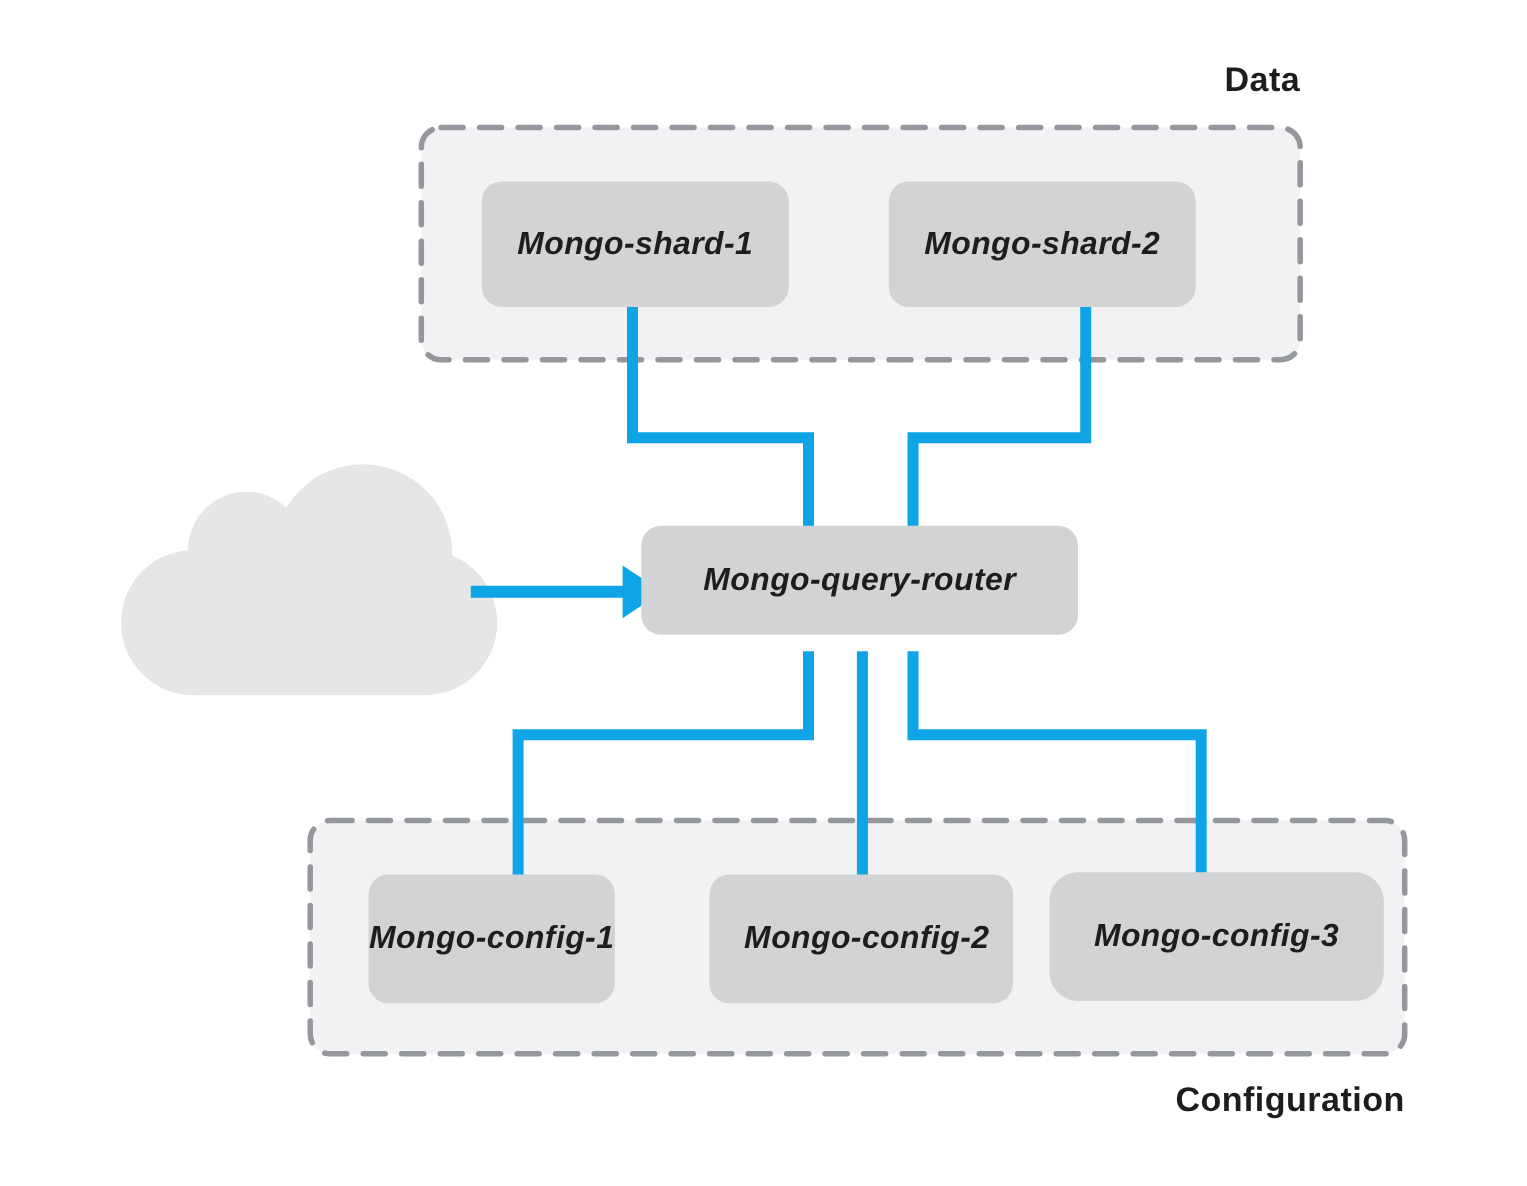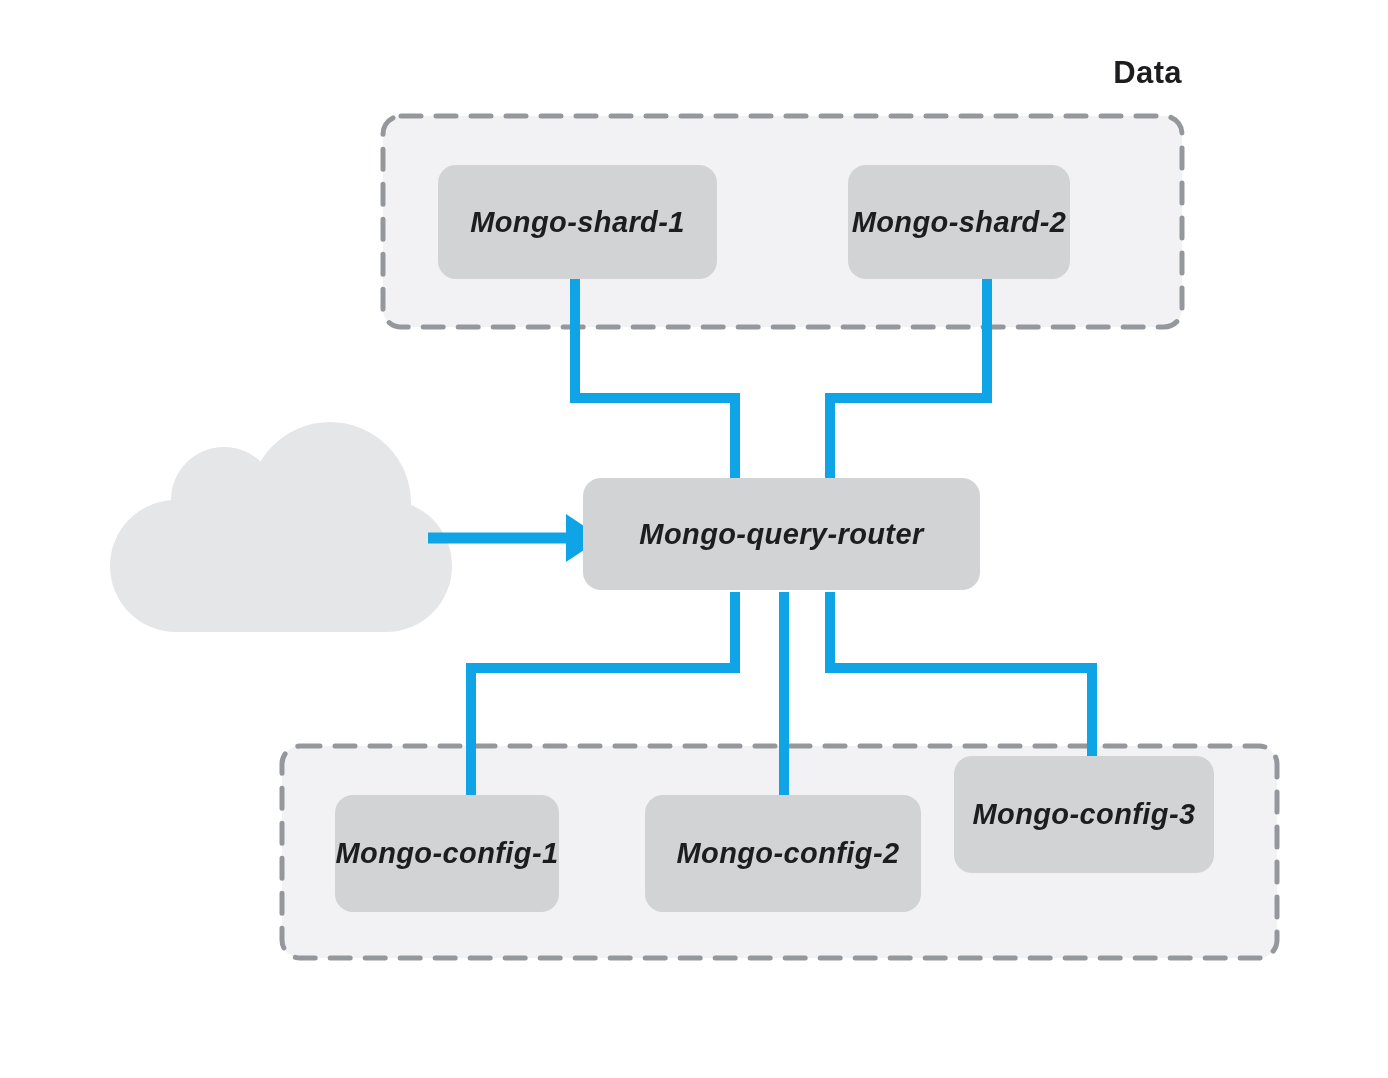--- a/index.html
+++ b/index.html
@@ -39,25 +39,25 @@
   }
   .cloud-label{
     position:absolute;
     left:130px;top:528px;width:300px;
     text-align:center;
     font-size:30px;font-weight:700;color:var(--text);
     letter-spacing:.4px;
   }
   
   .shard1{left:438px;top:165px;width:279px;height:114px;}
-  .shard2{left:848px;top:165px;width:222px;height:114px;}
-  .router{left:583px;top:478px;width:397px;height:112px;}
+  .shard2{left:808px;top:165px;width:279px;height:114px;}
+  .router{left:583px;top:478px;width:397px;height:99px;}
   .config1{left:335px;top:795px;width:224px;height:117px;}
   .config2{left:645px;top:795px;width:276px;height:117px;padding-left:10px;}
-  .config3{left:954px;top:756px;width:260px;height:117px;}
+  .config3{left:954px;top:793px;width:304px;height:117px;border-radius:26px;}
   .label-data{left:382px;top:55px;width:800px;}
   .label-config{left:281px;top:982px;width:996px;}
 </style>
 </head>
 <body>
 
 <div class="canvas">
 
   <svg class="layer" width="1388" height="1078" viewBox="0 0 1388 1078" xmlns="http://www.w3.org/2000/svg">
 
@@ -100,14 +100,15 @@
   <div class="node config1">
     <span>Mongo-config-1</span>
   </div>
   <div class="node config2">
     <span>Mongo-config-2</span>
   </div>
   <div class="node config3">
     <span>Mongo-config-3</span>
   </div>
 
+  <div class="group-label label-config">Configuration</div>
 
 </div>
 
 </body></html>

